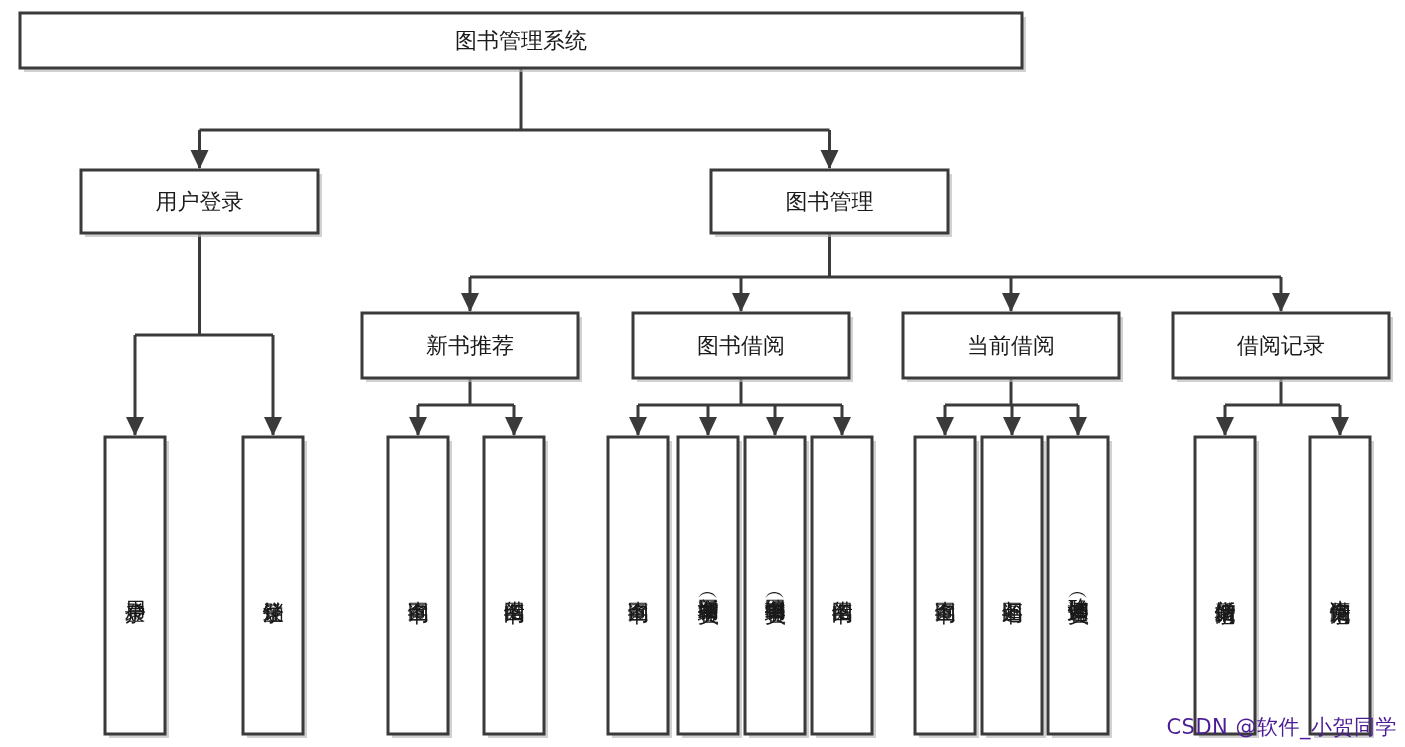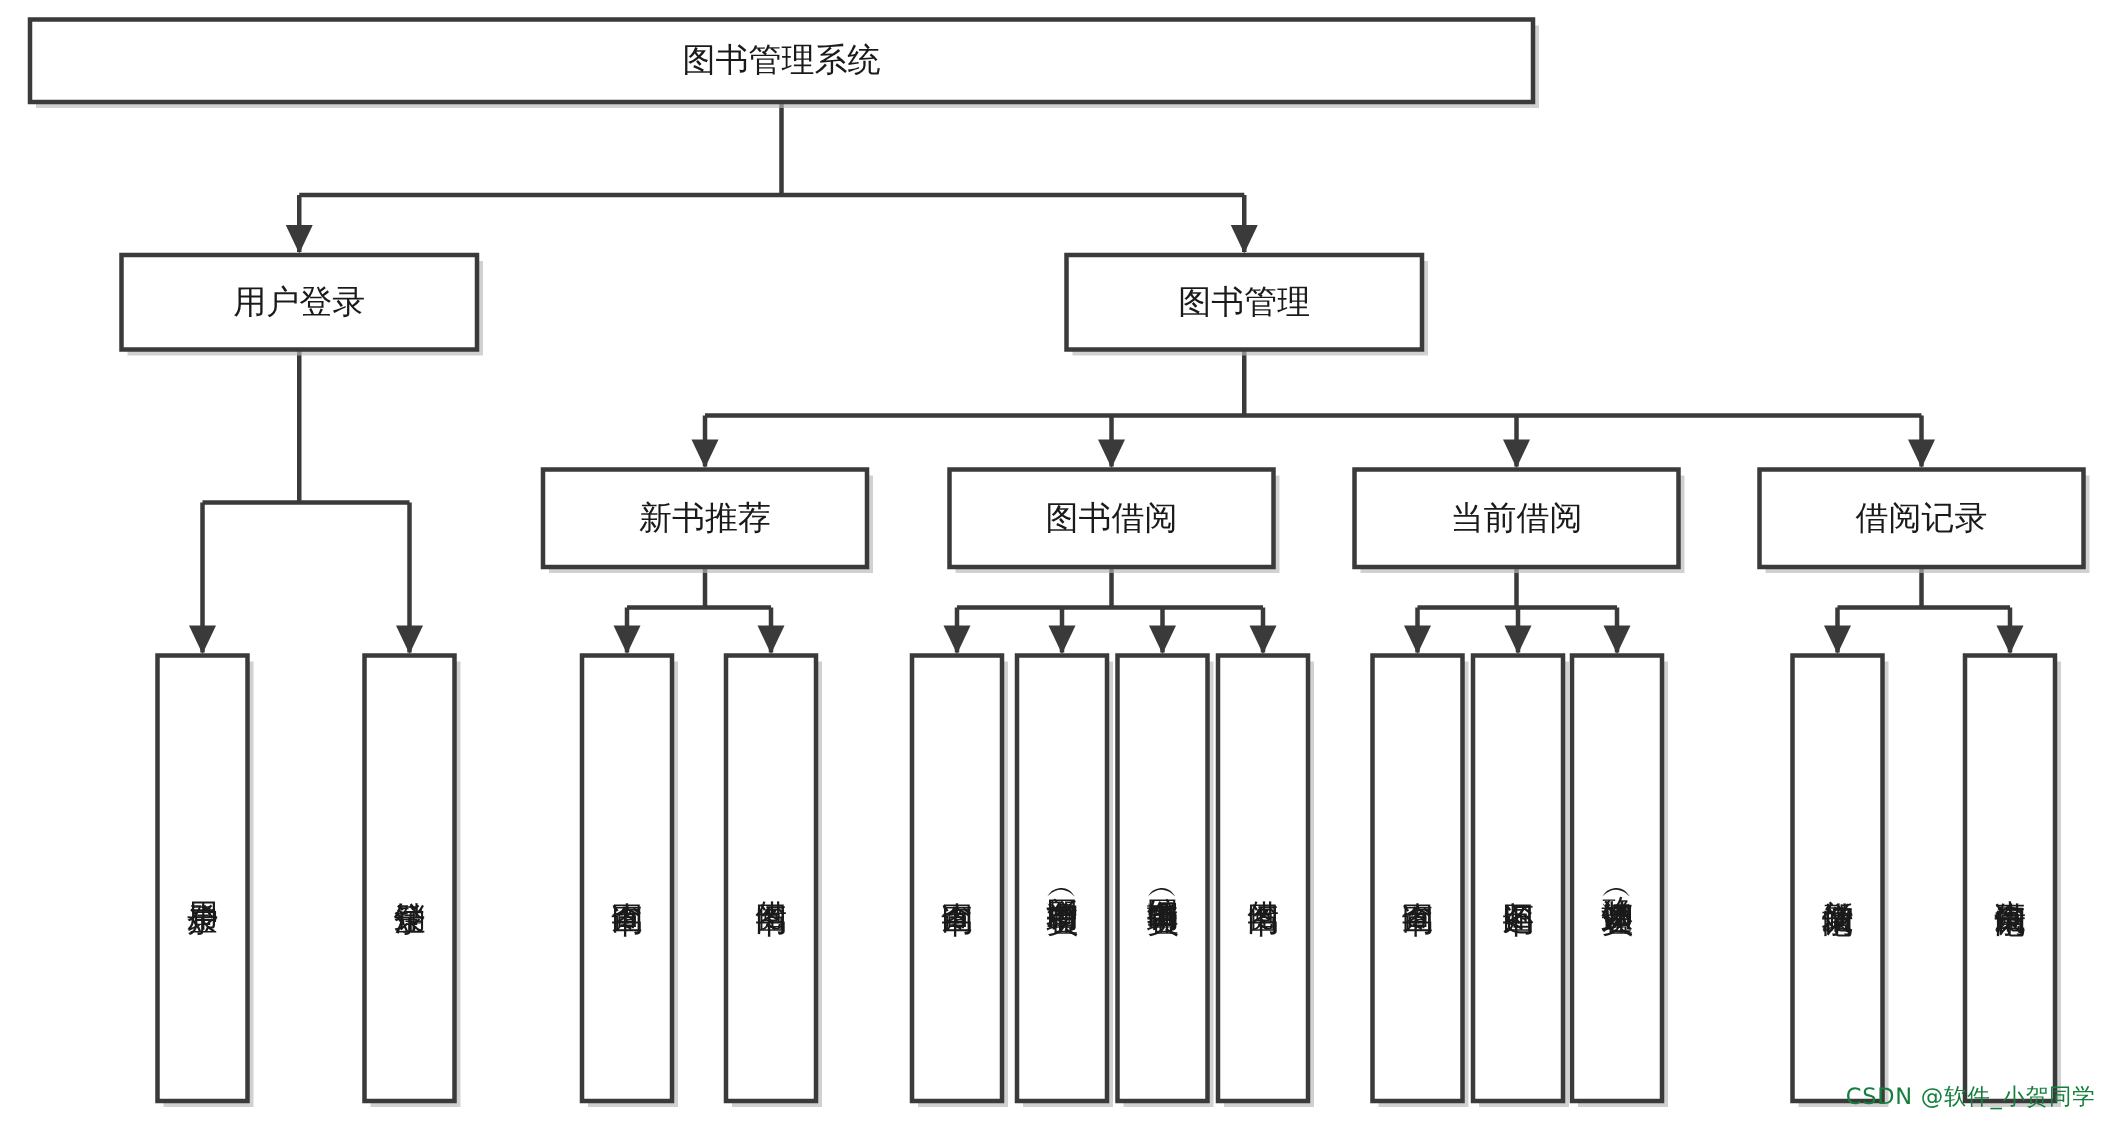--- a/index.html
+++ b/index.html
@@ -71,22 +71,22 @@
     color: #1a1a1a;
     letter-spacing: 1px;
     white-space: nowrap;
     text-align: center;
   }
   .watermark {
     position: absolute;
     right: 8px;
     bottom: 6px;
     font-family: "DejaVu Sans", "Liberation Sans", sans-serif;
-    font-size: 15px;
-    color: #15803d;
+    font-size: 21px;
+    color: #4c1d95;
     letter-spacing: 0.5px;
     white-space: nowrap;
   }
 </style>
 </head>
 <body>
 
 <div id="diagram-root">
   <svg class="diagram-canvas" id="diagram-canvas" viewBox="0 0 1405 747" xmlns="http://www.w3.org/2000/svg">
       <line x1="521" y1="68" x2="521" y2="130" class="connector"></line>

